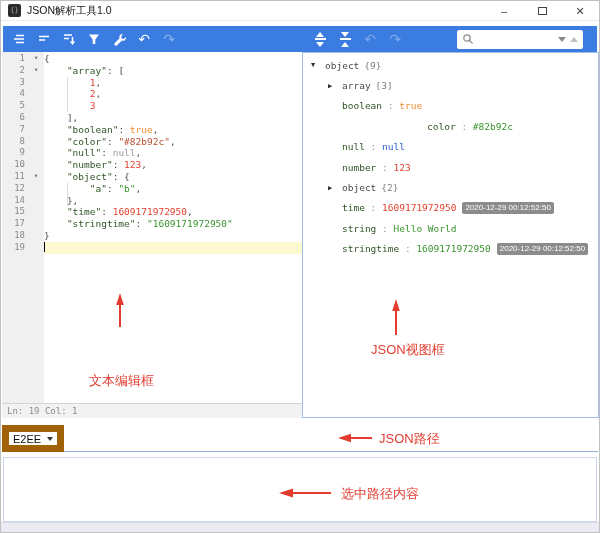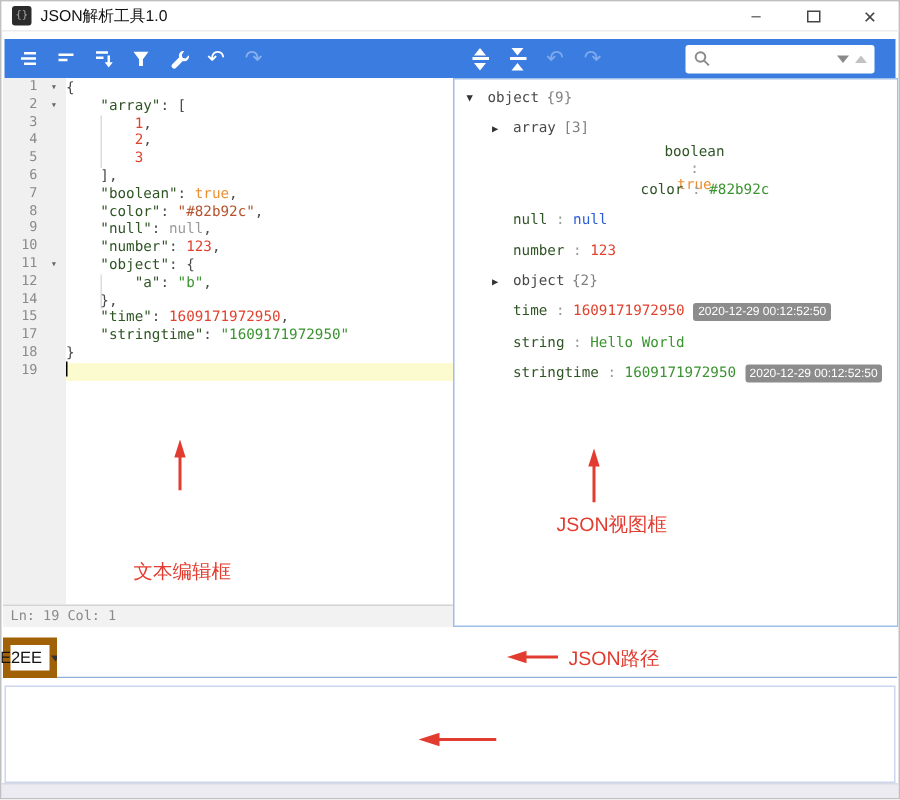--- a/index.html
+++ b/index.html
@@ -54,21 +54,21 @@
   .tree { position:absolute; left:301px; top:51px; width:297px; height:366px; background:#fff; border:1px solid #9fbfe8; overflow:hidden; padding-top:2px; }
   .t-row { height:20.4px; display:flex; align-items:center; font-family:"DejaVu Sans Mono", monospace; font-size:9.5px; white-space:pre; }
   .t-toggle { width:14px; font-size:7px; color:#333; text-align:left; }
   .t-label { color:#4a4a4a; } .t-meta { color:#808080; margin-left:5px; }
   .t-key { color:#2f5525; } .t-colon { color:#9a9a9a; }
   .v-string { color:#3a942f; } .v-number { color:#e2422e; } .v-bool { color:#ed8f33; } .v-null { color:#2b5bd7; }
   .t-badge { margin-left:6px; background:#8c8c8c; color:#fff; font-family:"Liberation Sans", sans-serif; font-size:8px; padding:1.5px 3px; border-radius:2px; letter-spacing:0; }
 
   
   .path-row { position:absolute; left:1px; right:1px; top:424px; height:27px; border-bottom:1px solid #8fb0dd; display:flex; }
-  .fmt-select { width:36px; height:27px; border:5px solid #a16207; background:#fff; display:flex; align-items:center; justify-content:center; gap:6px; font-size:11px; color:#111; }
+  .fmt-select { width:62px; height:27px; border:7px solid #a16207; background:#fff; display:flex; align-items:center; justify-content:center; gap:6px; font-size:11px; color:#111; }
   .fmt-caret { width:0; height:0; border-left:3.5px solid transparent; border-right:3.5px solid transparent; border-top:4.5px solid #333; }
   .path-input { flex:1; border:none; outline:none; font-size:11px; padding:0 6px; background:#fff; }
 
   
   .content-box { position:absolute; left:2px; right:2px; top:456px; height:65px; background:#fff; border:1px solid #ccd6ee; }
 
   .bottom-strip { position:absolute; left:0; right:0; top:521px; height:12px; background:#ebebf1; border-top:1px solid #dadae2; }
 
   
   .anno { position:absolute; color:#e23c30; font-size:13px; white-space:nowrap; }
@@ -188,21 +188,21 @@
         <div class="ed-row"><span class="gnum">17</span><span class="gfold"></span><span class="lbody"><span class="tk-p">    </span><span class="tk-k">"stringtime"</span><span class="tk-p">: </span><span class="tk-s">"1609171972950"</span></span></div>
         <div class="ed-row"><span class="gnum">18</span><span class="gfold"></span><span class="lbody"><span class="tk-p">}</span></span></div>
         <div class="ed-row cur"><span class="gnum">19</span><span class="gfold"></span><span class="lbody"><span class="caret"></span></span></div>
       </div>
   </div>
   <div class="statusbar">Ln: 19  Col: 1</div>
 
   <div class="tree">
       <div class="t-row" style="padding-left: 8px;"><span class="t-toggle">▼</span><span class="t-label">object</span><span class="t-meta">{9}</span></div>
       <div class="t-row" style="padding-left: 25px;"><span class="t-toggle">▶</span><span class="t-label">array</span><span class="t-meta">[3]</span></div>
-      <div class="t-row" style="padding-left: 25px; flex-direction: column;"><span class="t-toggle"></span><span class="t-key">boolean</span><span class="t-colon"> : </span><span class="v-bool">true</span></div>
+      <div class="t-row" style="padding-left: 25px;"><span class="t-toggle"></span><span class="t-key">boolean</span><span class="t-colon"> : </span><span class="v-bool">true</span></div>
       <div class="t-row" style="padding-left: 25px; justify-content: center;"><span class="t-toggle"></span><span class="t-key">color</span><span class="t-colon"> : </span><span class="v-string">#82b92c</span></div>
       <div class="t-row" style="padding-left: 25px;"><span class="t-toggle"></span><span class="t-key">null</span><span class="t-colon"> : </span><span class="v-null">null</span></div>
       <div class="t-row" style="padding-left: 25px;"><span class="t-toggle"></span><span class="t-key">number</span><span class="t-colon"> : </span><span class="v-number">123</span></div>
       <div class="t-row" style="padding-left: 25px;"><span class="t-toggle">▶</span><span class="t-label">object</span><span class="t-meta">{2}</span></div>
       <div class="t-row" style="padding-left: 25px; align-items: center;"><span class="t-toggle"></span><span class="t-key">time</span><span class="t-colon"> : </span><span class="v-number">1609171972950</span><span class="t-badge">2020-12-29 00:12:52:50</span></div>
       <div class="t-row" style="padding-left: 25px;"><span class="t-toggle"></span><span class="t-key">string</span><span class="t-colon"> : </span><span class="v-string">Hello World</span></div>
       <div class="t-row" style="padding-left: 25px;"><span class="t-toggle"></span><span class="t-key">stringtime</span><span class="t-colon"> : </span><span class="v-string">1609171972950</span><span class="t-badge">2020-12-29 00:12:52:50</span></div>
     </div>
 
   <div class="path-row">
@@ -232,14 +232,15 @@
   <svg class="anno-arrow" style="left:337px; top:431px;" width="34" height="12">
     <polygon points="0,6 13,1.8 13,10.2" fill="#e23c30"></polygon>
       <rect x="10" y="5" width="24" height="2" fill="#e23c30"></rect>
   </svg>
   <div class="anno" style="left:378px; top:429px;">JSON路径</div>
 
   <svg class="anno-arrow" style="left:278px; top:486px;" width="52" height="12">
     <polygon points="0,6 14,1.5 14,10.5" fill="#e23c30"></polygon>
       <rect x="11" y="5" width="41" height="2" fill="#e23c30"></rect>
   </svg>
+  <div class="anno" style="left:340px; top:484px;">选中路径内容</div>
 
 </div>
 
 </body></html>

